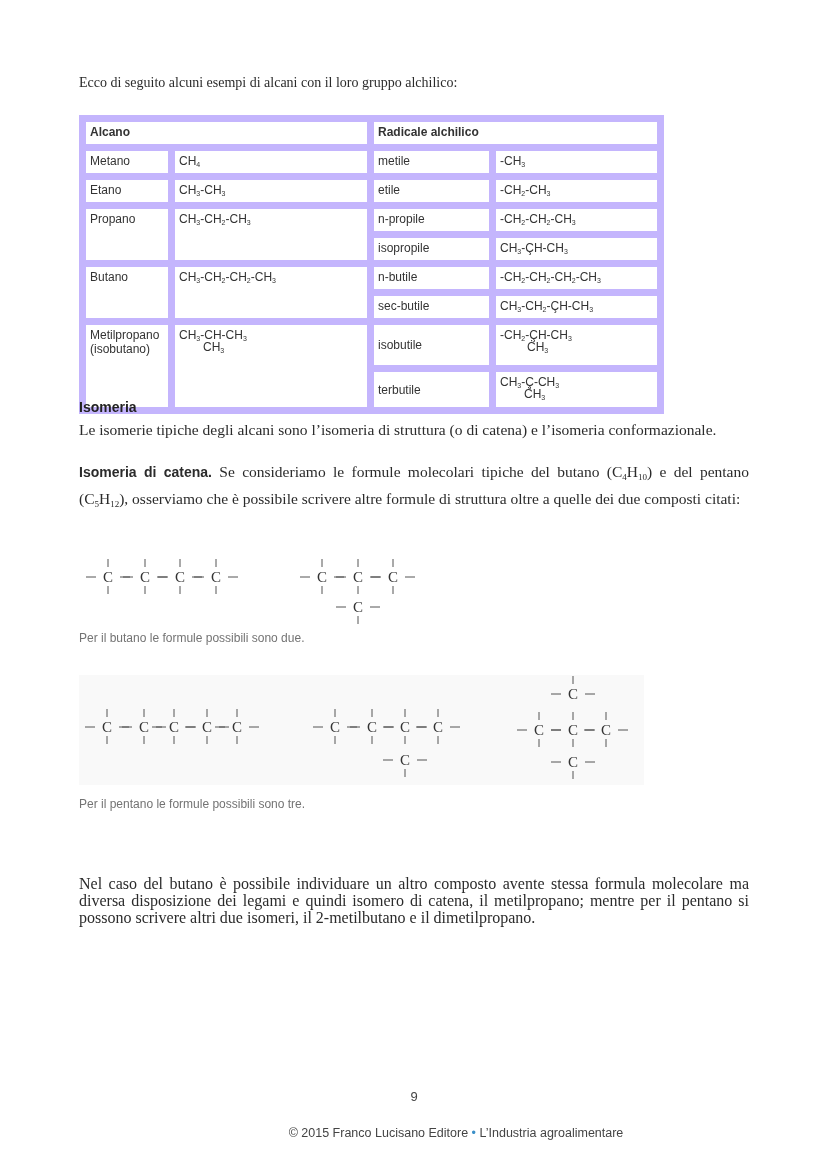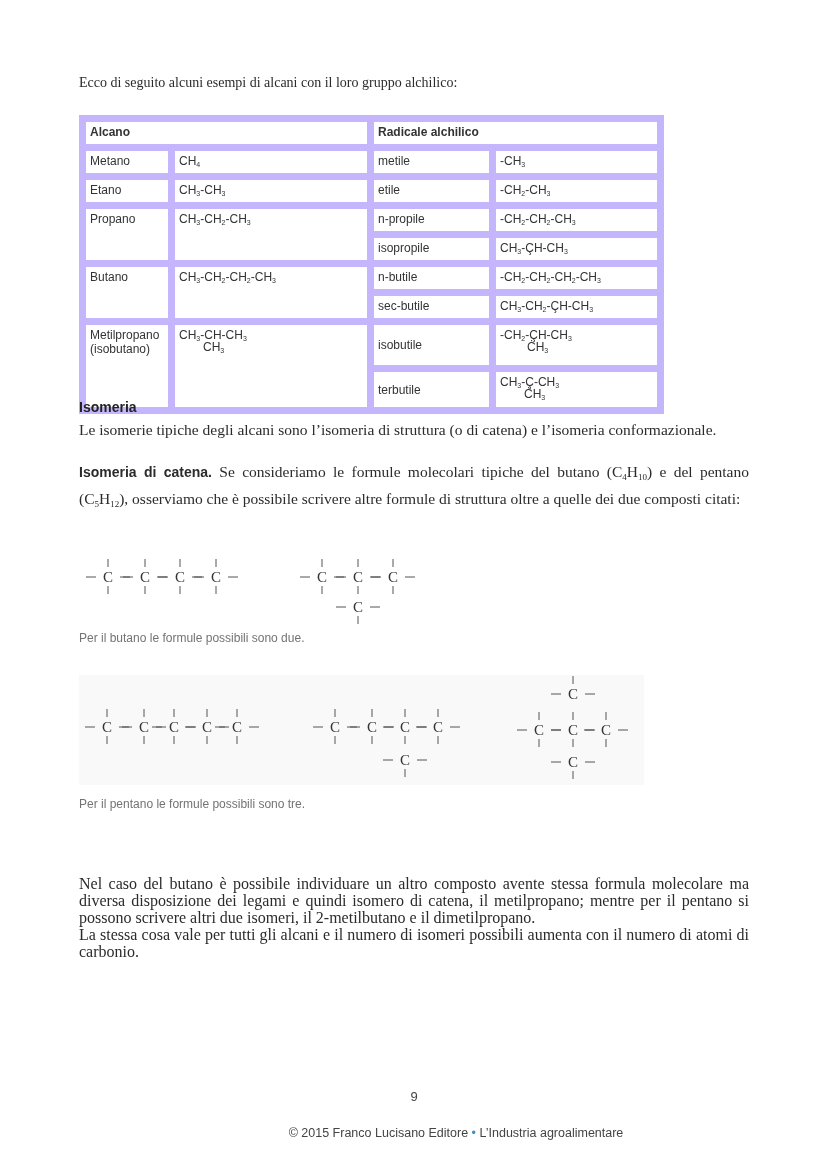--- a/index.html
+++ b/index.html
@@ -212,21 +212,20 @@
       <line x1="551" y1="762" x2="561" y2="762"></line>
       <line x1="585" y1="762" x2="595" y2="762"></line>
     </g>
 </svg>
 
 <div class="cap" style="top:631px">Per il butano le formule possibili sono due.</div>
 <div class="cap" style="top:797px">Per il pentano le formule possibili sono tre.</div>
 
 <div id="final" class="abs serif">
   <p>Nel caso del butano è possibile individuare un altro composto avente stessa formula molecolare ma diversa disposizione dei legami e quindi isomero di catena, il metilpropano; mentre per il pentano si possono scrivere altri due isomeri, il 2-metilbutano e il dimetilpropano.</p>
-  <p>La stessa cosa vale per tutti gli alcani e il numero di isomeri possibili aumenta con il numero di atomi di carbonio.</p>
 </div>
 
 <div id="page-num" class="abs">9</div>
 <div id="footer" class="abs">
   <span>© 2015 Franco Lucisano Editore</span>
   <span class="dot" style="color: rgb(58, 143, 200);">•</span>
   <span>L’Industria agroalimentare</span>
 </div>
 
 </body></html>

